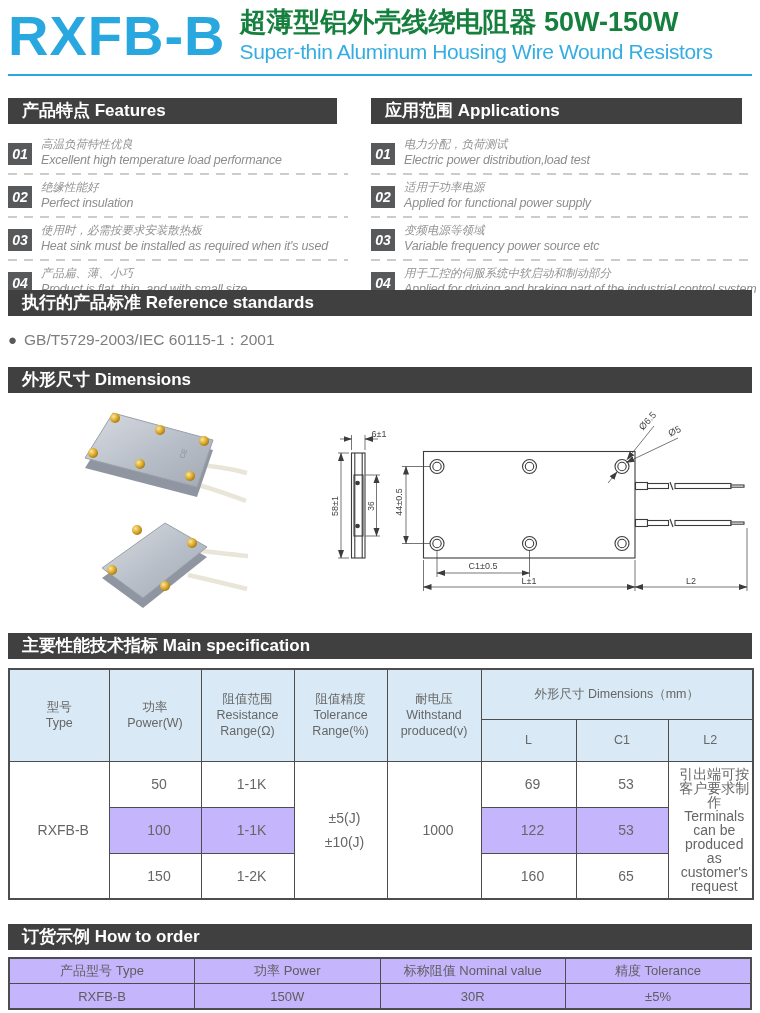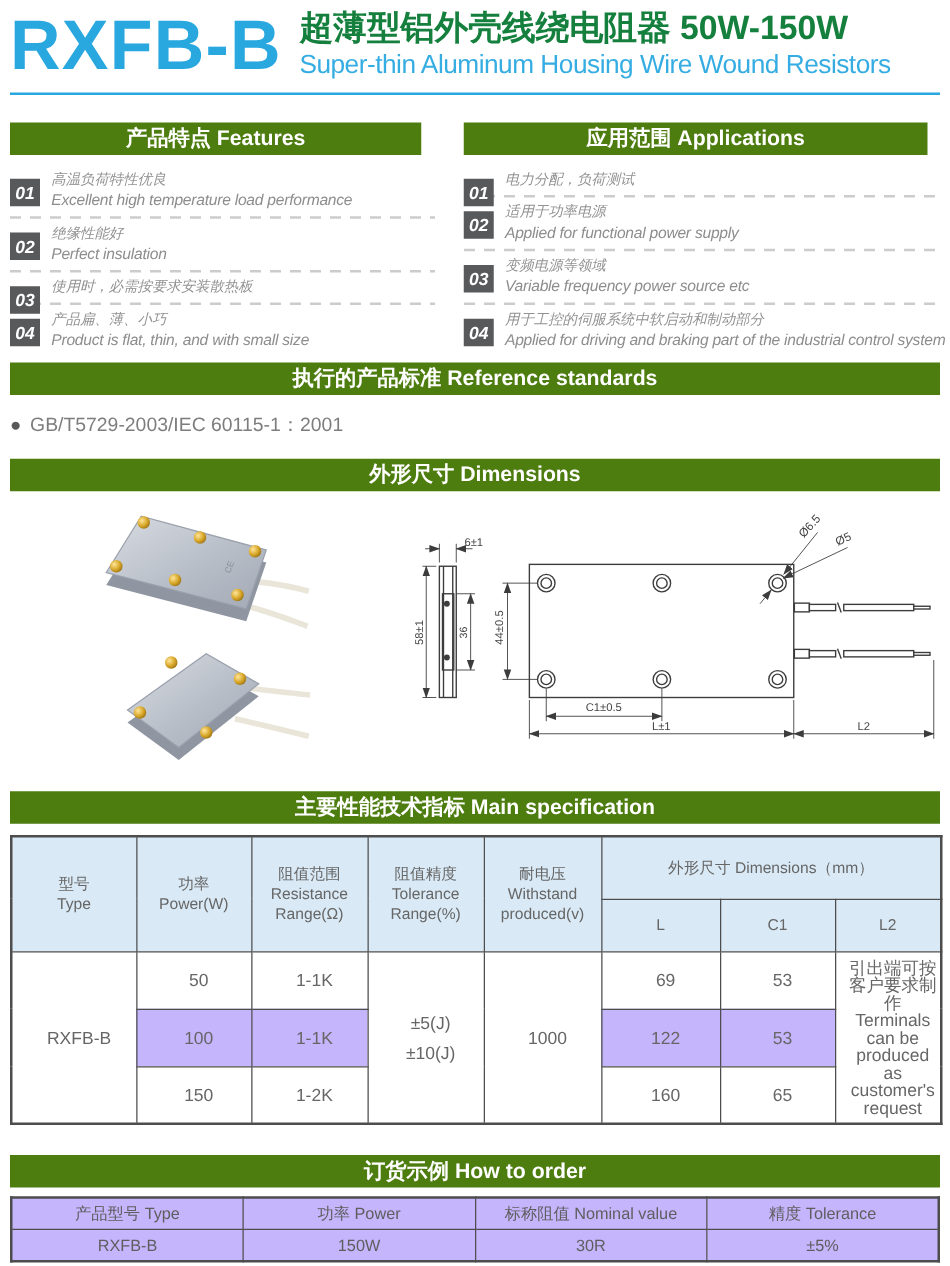--- a/index.html
+++ b/index.html
@@ -8,22 +8,22 @@
 
   
   .header { position:absolute; top:4px; left:8px; width:744px; height:70px;
             border-bottom:2px solid #29a8e0; display:flex; align-items:flex-start; }
   .model  { font-size:56px; font-weight:bold; color:#29a8e0; line-height:64px; letter-spacing:1px; }
   .titles { margin-left:14px; padding-top:2px; }
   .title-cn { font-size:27px; font-weight:bold; color:#15803d; line-height:32px; white-space:nowrap; }
   .title-en { font-size:21px; color:#35ade2; line-height:28px; white-space:nowrap; letter-spacing:-0.4px; }
 
   
-  .bar { position:absolute; height:26px; background:#4d7c0f; color:#fff; font-weight:bold;
-         font-size:17px; line-height:26px; box-sizing:border-box;text-align:center; }
+  .bar { position:absolute; height:26px; background:#404040; color:#fff; font-weight:bold;
+         font-size:17px; line-height:26px; padding-left:14px; box-sizing:border-box; }
   .bar-features      { top:98px;  left:8px;   width:329px; }
   .bar-applications  { top:98px;  left:371px; width:371px; }
   .bar-standards     { top:290px; left:8px;   width:744px; }
   .bar-dimensions    { top:367px; left:8px;   width:744px; }
   .bar-spec          { top:633px; left:8px;   width:744px; }
   .bar-order         { top:924px; left:8px;   width:744px; }
 
   
   .flist { position:absolute; top:136px; }
   .flist-left  { left:8px;   width:340px; }
@@ -87,33 +87,35 @@
     </div>
     <div class="f-item">
       <span class="f-badge">02</span>
       <div class="f-cn">绝缘性能好</div>
       <div class="f-en">Perfect  insulation</div>
       <div class="f-dash"></div>
     </div>
     <div class="f-item">
       <span class="f-badge">03</span>
       <div class="f-cn">使用时，必需按要求安装散热板</div>
+      <div class="f-en">Heat sink must be installed as required when it's used</div>
       <div class="f-dash"></div>
     </div>
     <div class="f-item">
       <span class="f-badge">04</span>
       <div class="f-cn">产品扁、薄、小巧</div>
       <div class="f-en">Product is flat, thin, and with small size</div>
     </div>
   </div>
 
   <div class="flist flist-right">
     <div class="f-item">
       <span class="f-badge">01</span>
       <div class="f-cn">电力分配，负荷测试</div>
+      <div class="f-en">Electric power distribution,load test</div>
       <div class="f-dash"></div>
     </div>
     <div class="f-item">
       <span class="f-badge">02</span>
       <div class="f-cn">适用于功率电源</div>
       <div class="f-en">Applied  for functional power supply</div>
       <div class="f-dash"></div>
     </div>
     <div class="f-item">
       <span class="f-badge">03</span>

